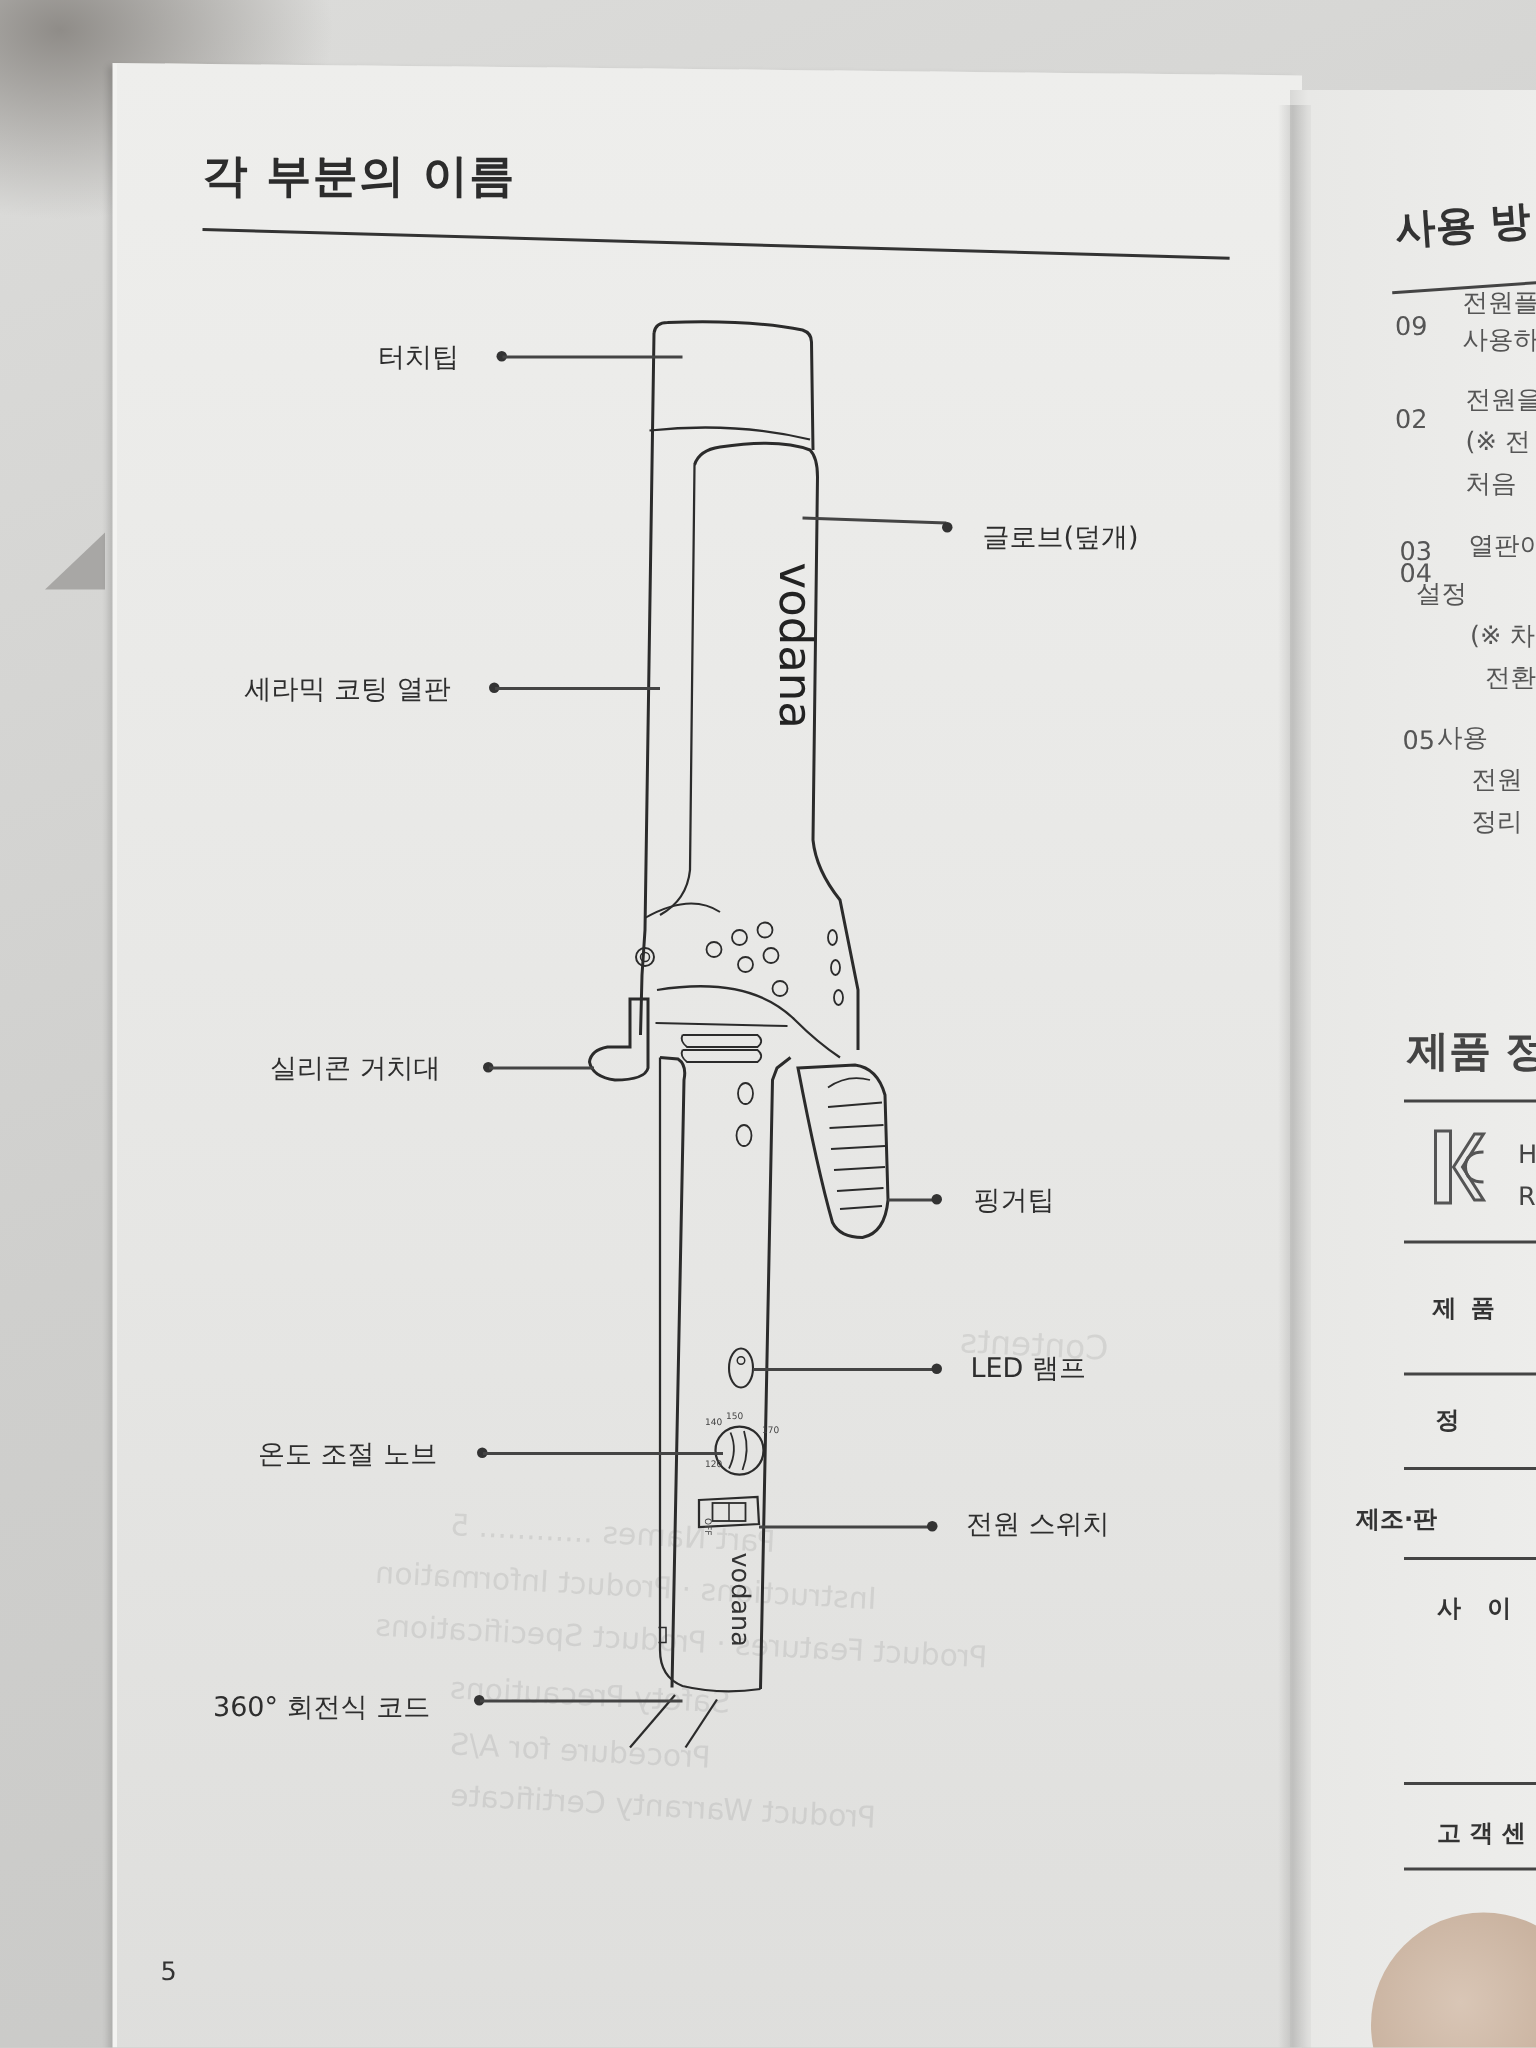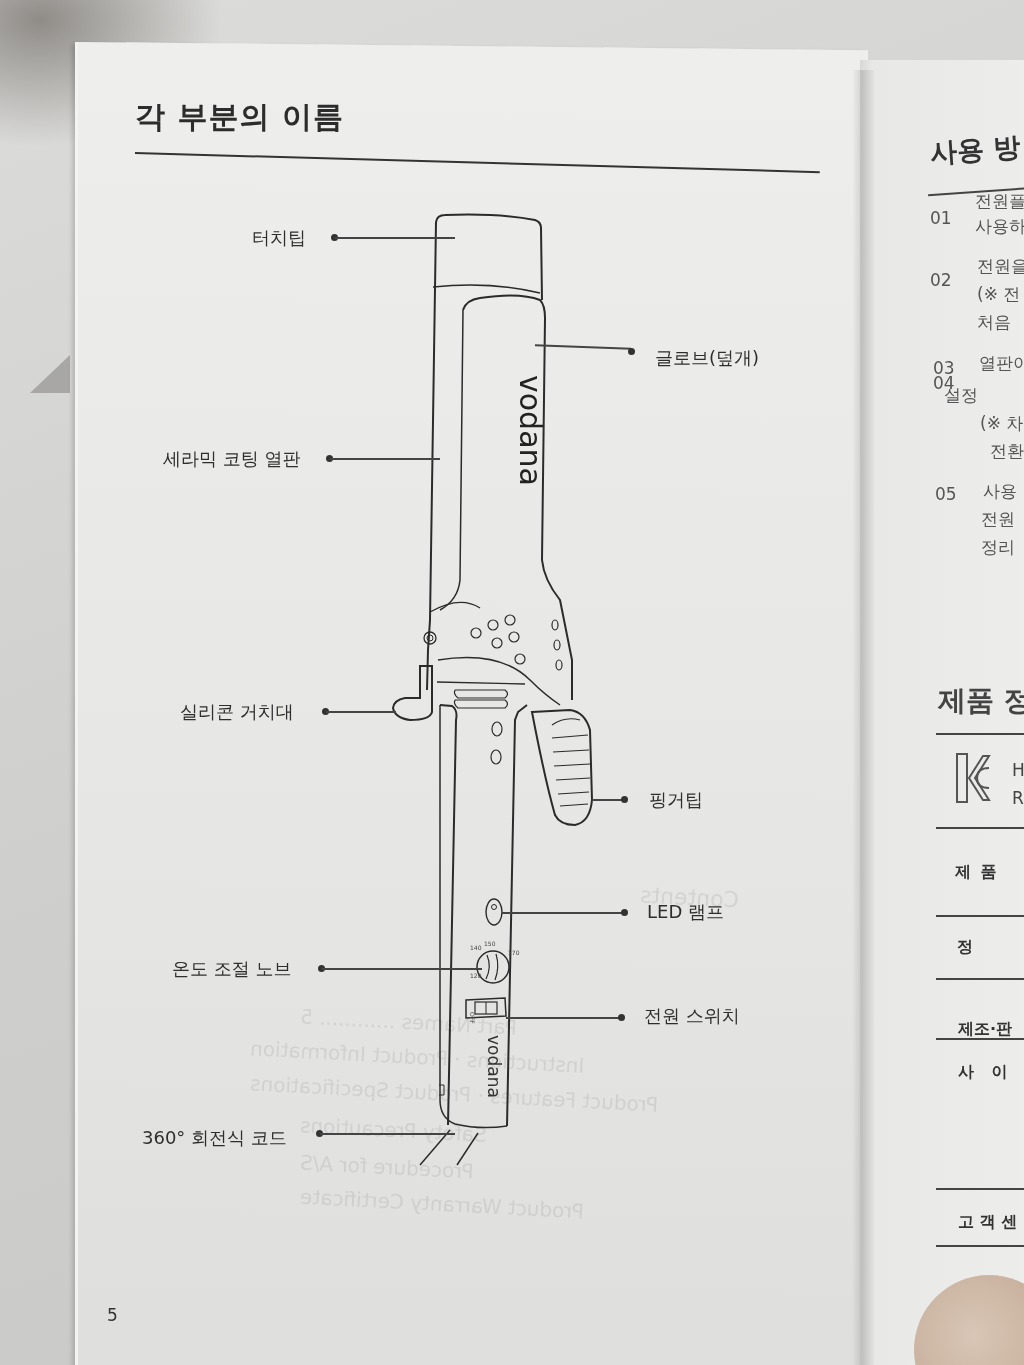--- a/index.html
+++ b/index.html
@@ -196,58 +196,58 @@
 
 <div class="label" style="left:142px;top:1126px;">360° 회전식 코드</div>
 <div class="dot" style="left:316px;top:1130px;"></div>
 <div class="leader" style="left:320px;top:1133px;width:135px;"></div>
 
 <div class="page-num">5</div>
 
 <div class="r-title">사용 방</div>
 <div class="r-rule"></div>
 
-<div class="r-num" style="left:930px;top:208px;">01</div>
+<div class="r-num" style="left:930px;top:208px;">09</div>
 <div class="r-step" style="left:975px;top:190px;">전원플</div>
 <div class="r-step" style="left:975px;top:215px;">사용하</div>
 
 <div class="r-num" style="left:930px;top:270px;">02</div>
 <div class="r-step" style="left:977px;top:255px;">전원을</div>
 <div class="r-step" style="left:977px;top:283px;">(※ 전</div>
 <div class="r-step" style="left:977px;top:311px;">처음</div>
 
 <div class="r-num" style="left:933px;top:358px;text-align:right;">03</div>
 <div class="r-step" style="left:979px;top:352px;">열판이</div>
 
 <div class="r-num" style="left:933px;top:373px;">04</div>
 <div class="r-step" style="left:944px;top:384px;">설정</div>
 <div class="r-step" style="left:980px;top:412px;">(※ 차</div>
 <div class="r-step" style="left:980px;top:440px;margin-left:10px;">전환</div>
 
 <div class="r-num" style="left:935px;top:484px;">05</div>
-<div class="r-step" style="left:983px;top:480px;">사용</div>
+<div class="r-step" style="left:958px;top:480px;">사용</div>
 <div class="r-step" style="left:981px;top:508px;">전원</div>
 <div class="r-step" style="left:981px;top:536px;">정리</div>
 
 <div class="r-title2">제품 정</div>
 <div class="r-hr" style="top:733px;"></div>
 
 <svg class="kc" viewBox="0 0 36 52">
   <path d="M2 2 L12 2 L12 50 L2 50 Z" fill="none" stroke="#555" stroke-width="2"></path>
   <path d="M14 26 L28 4 L34 4 L20 26 L34 48 L28 48 Z" fill="none" stroke="#555" stroke-width="2"></path>
   <path d="M34 16 Q22 16 22 26 Q22 36 34 36" fill="none" stroke="#555" stroke-width="2"></path>
 </svg>
 <div class="r-step" style="left:1012px;top:760px;color:#444;">H</div>
 <div class="r-step" style="left:1012px;top:788px;color:#444;">R</div>
 
 <div class="r-hr" style="top:827px;"></div>
 <div class="r-cell" style="left:955px;top:862px;">제 품</div>
 <div class="r-hr" style="top:915px;"></div>
 <div class="r-cell" style="left:957px;top:937px;">정</div>
 <div class="r-hr" style="top:978px;"></div>
-<div class="r-cell" style="left:958px;top:1003px;letter-spacing:0;margin-top:16px;">제조·판</div>
+<div class="r-cell" style="left:904px;top:1003px;letter-spacing:0;">제조·판</div>
 <div class="r-hr" style="top:1038px;"></div>
 <div class="r-cell" style="left:958px;top:1062px;letter-spacing:6px;">사 이</div>
 <div class="r-hr" style="top:1188px;"></div>
 <div class="r-cell" style="left:958px;top:1212px;letter-spacing:0;">고 객 센</div>
 <div class="r-hr" style="top:1245px;"></div>
 
 <div class="finger"></div>
 
 </body></html>

